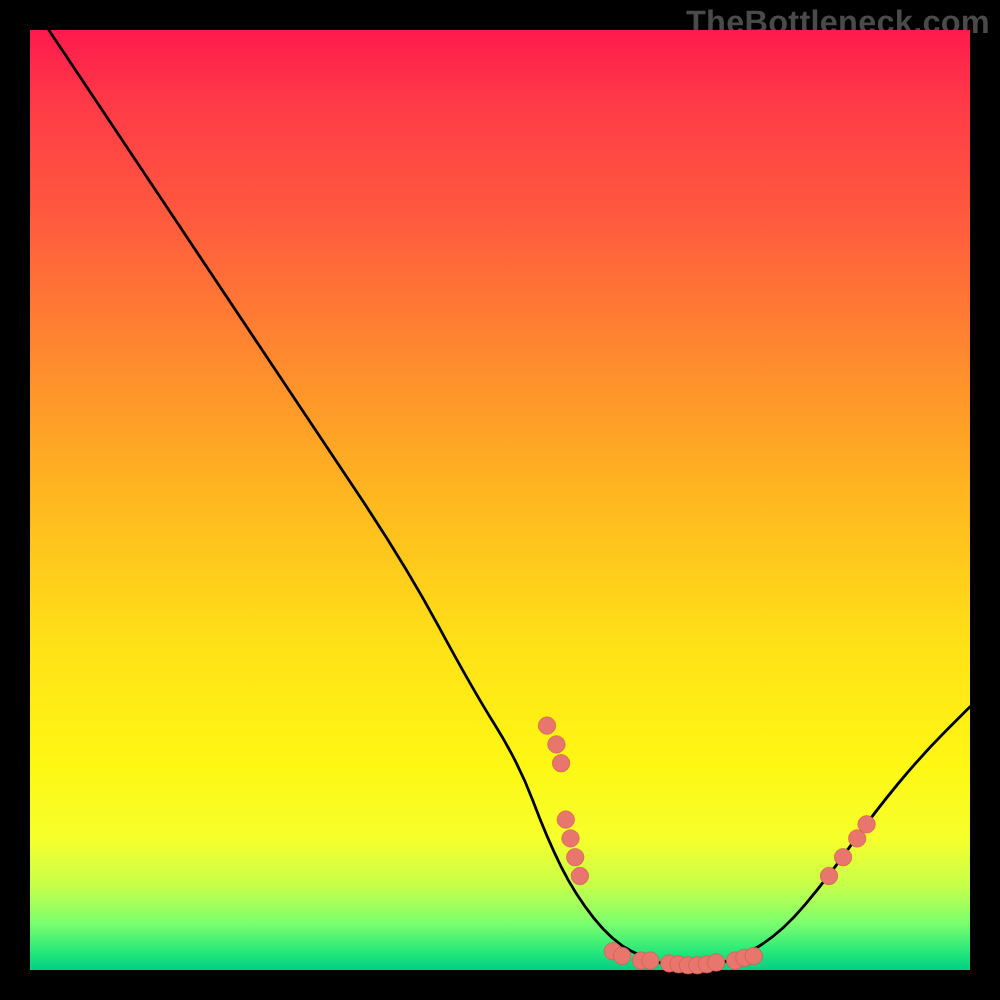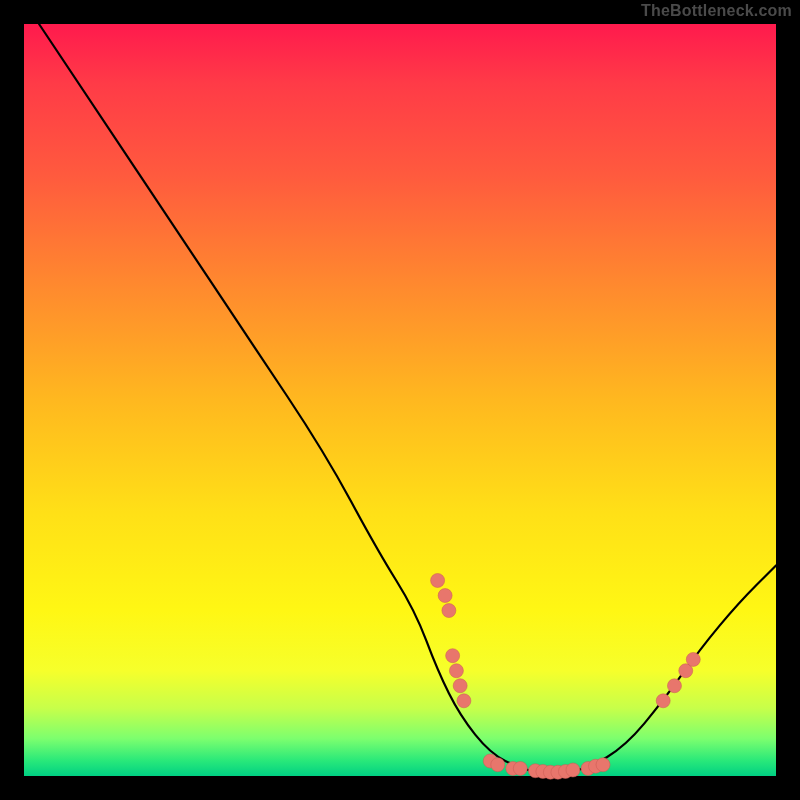--- a/index.html
+++ b/index.html
@@ -39,21 +39,21 @@
       #7dff6e 95%,
       #28e87a 98%,
       #00d083 100%
     );
   }
   .watermark {
     position: absolute;
     top: 2px;
     right: 8px;
     color: #4a4a4a;
-    font-size: 16px;
+    font-size: 26px;
     font-weight: 600;
     letter-spacing: 0.2px;
     user-select: none;
     text-align: center;
   }
   svg.curve {
     position: absolute;
     left: 0;
     top: 0;
     width: 752px;

